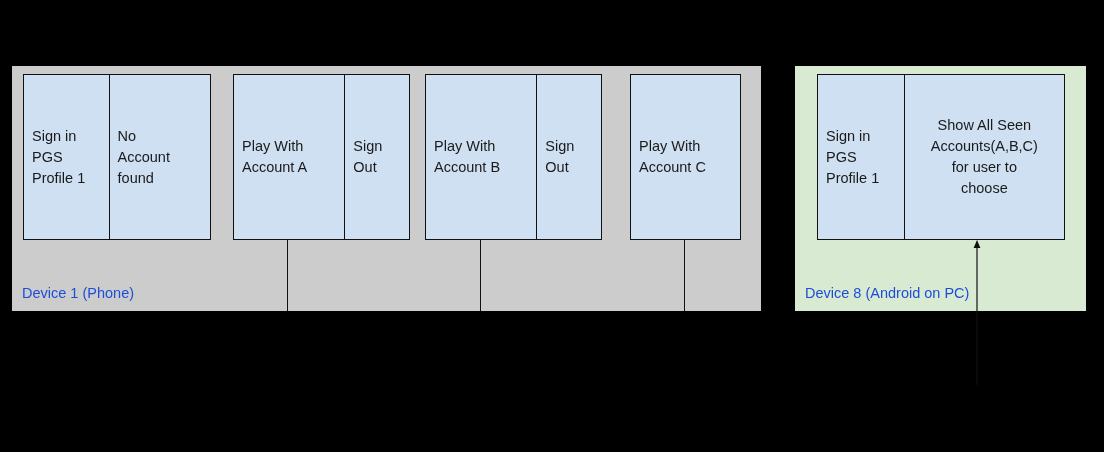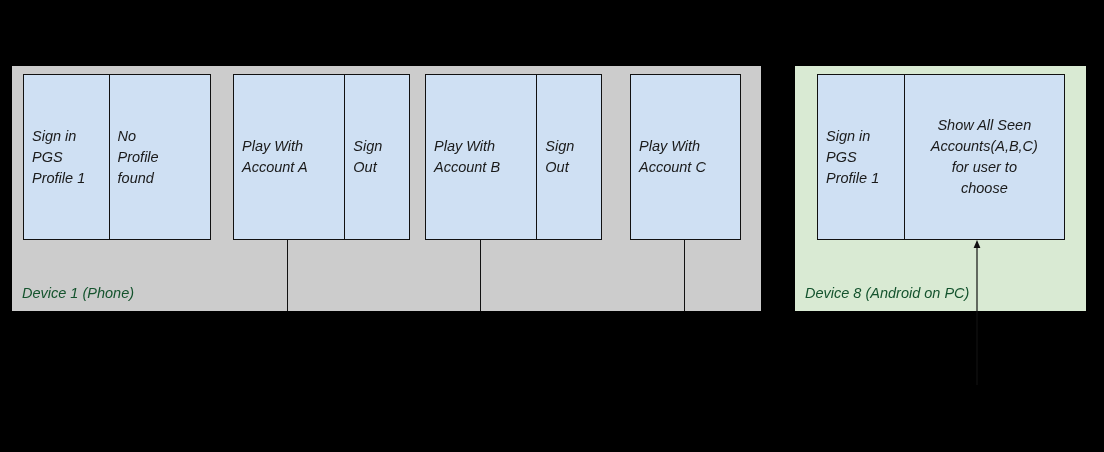--- a/index.html
+++ b/index.html
@@ -4,28 +4,28 @@
 <style>
   html,body{margin:0;padding:0;background:#000;}
   body{
     width:1104px;height:452px;position:relative;overflow:hidden;
     font-family:"Liberation Sans",sans-serif;
     color:#1a1a1a;
   }
   .canvas{position:absolute;inset:0;}
 
   
-  .device{position:absolute;box-sizing:border-box;font-style:italic;}
+  .device{position:absolute;box-sizing:border-box;}
   #device-1{left:12px;top:66px;width:749px;height:245px;background:#cccccc;}
   #device-2{left:795px;top:66px;width:291px;height:245px;background:#d9ead3;}
 
   .device-label{
     position:absolute;left:10px;bottom:9px;
     font-size:14.5px;line-height:18px;white-space:nowrap;
-    color:#14532d;
+    color:#1d4ed8;
   }
 
   
   .group{
     position:absolute;box-sizing:border-box;
     display:flex;
     border:1px solid #111;
     background:#cfe0f3;
   }
   .cell{
@@ -75,21 +75,21 @@
 
 <div class="canvas">
 
   <div class="device" id="device-1">
 
     <div class="group" id="group-signin-1">
       <div class="cell c1">Sign in
 PGS
 Profile 1</div>
       <div class="cell c2">No
-Profile
+Account
 found</div>
     </div>
 
     <div class="group" id="group-account-a">
       <div class="cell c1">Play With
 Account A</div>
       <div class="cell c2">Sign
 Out</div>
     </div>
 

